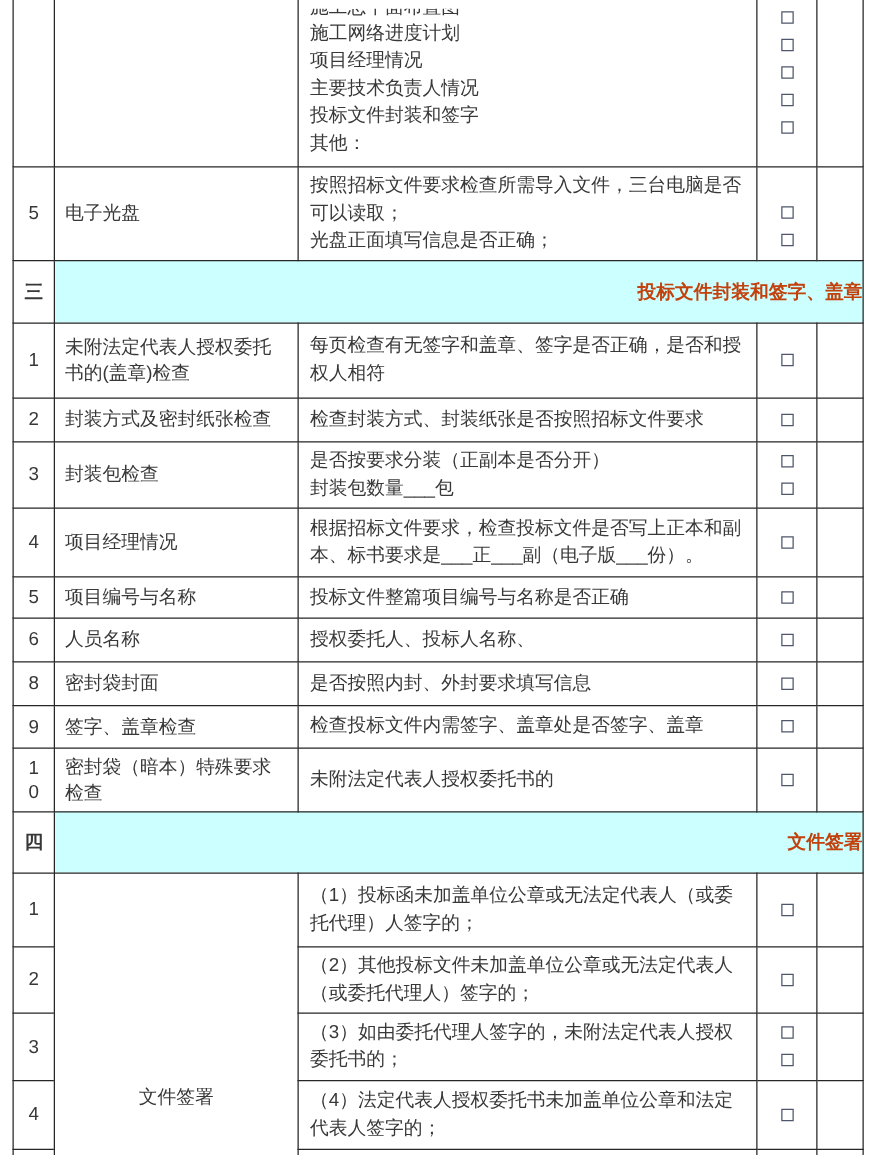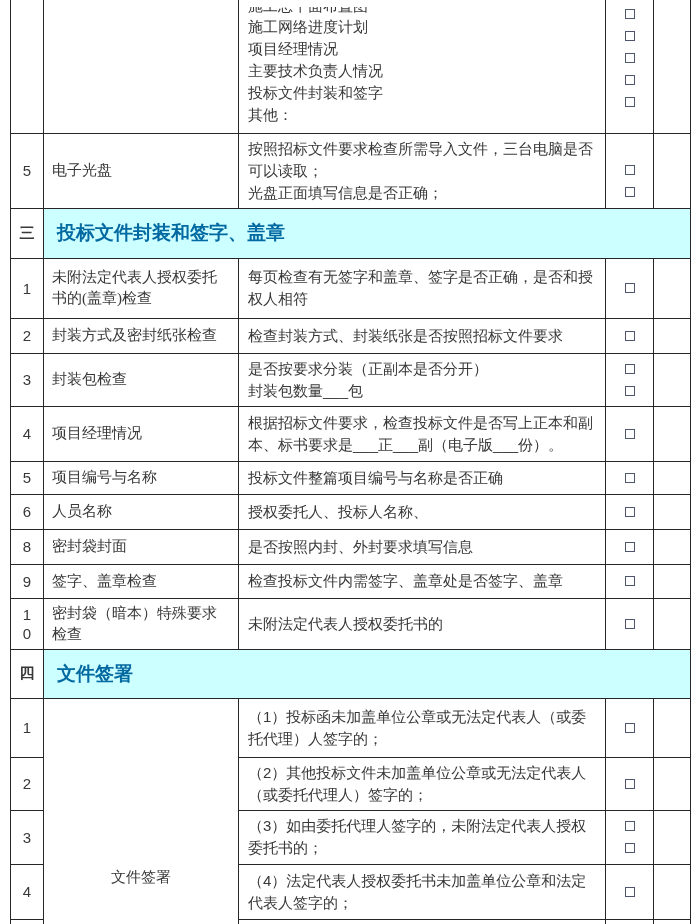--- a/index.html
+++ b/index.html
@@ -17,29 +17,29 @@
   col.c-num{width:33px;} col.c-name{width:195px;} col.c-desc{width:367px;}
   col.c-chk{width:48px;} col.c-end{width:37px;}
   
   tr.h133{height:133px;} tr.h74{height:74px;} tr.h50{height:50px;} tr.h60{height:60px;}
   tr.h35{height:35px;} tr.h53{height:53px;} tr.h55{height:55px;} tr.h33{height:33px;}
   tr.h34{height:34px;} tr.h51{height:51px;} tr.h49{height:49px;} tr.h59{height:59px;}
   tr.h54{height:54px;} tr.h40{height:40px;}
   td.num{text-align:center;line-height:19px;}
   td.num .numwrap{display:inline-block;}
   td.num .numwrap.narrow{width:10px;word-break:break-all;}
-  td.name{padding:3px 8px;line-height:21px;font-family:Liberation Serif, serif;}
+  td.name{padding:3px 8px;line-height:21px;}
   td.name.center{text-align:center;}
   td.desc{padding:4px 9px;line-height:22px;vertical-align:middle;}
   td.desc div{line-height:22px;}
   .clipline{height:9px;overflow:hidden;}
   .clipline span{display:block;margin-top:-12px;line-height:21px;}
   
   td.sec-num{text-align:center;font-weight:bold;font-size:15px;background:#fff;}
-  td.sec-title{font-weight:bold;font-size:19px;padding:0 0 0 13px;color:#0369a1;}
+  td.sec-title{font-weight:bold;font-size:15px;padding:0 0 0 13px;color:#c2410c;text-align:right;}
   
   td.chk{text-align:center;vertical-align:middle;}
   td.chk.top{vertical-align:top;padding-top:3px;}
   td.chk.low{padding-top:20px;}
   .cbwrap{padding:6px 0;line-height:0;}
   .cb{display:inline-block;width:8px;height:8px;border:1px solid #4e566b;background:#fff;}
   td.blank{background:#fff;}
 </style>
 </head>
 <body>

